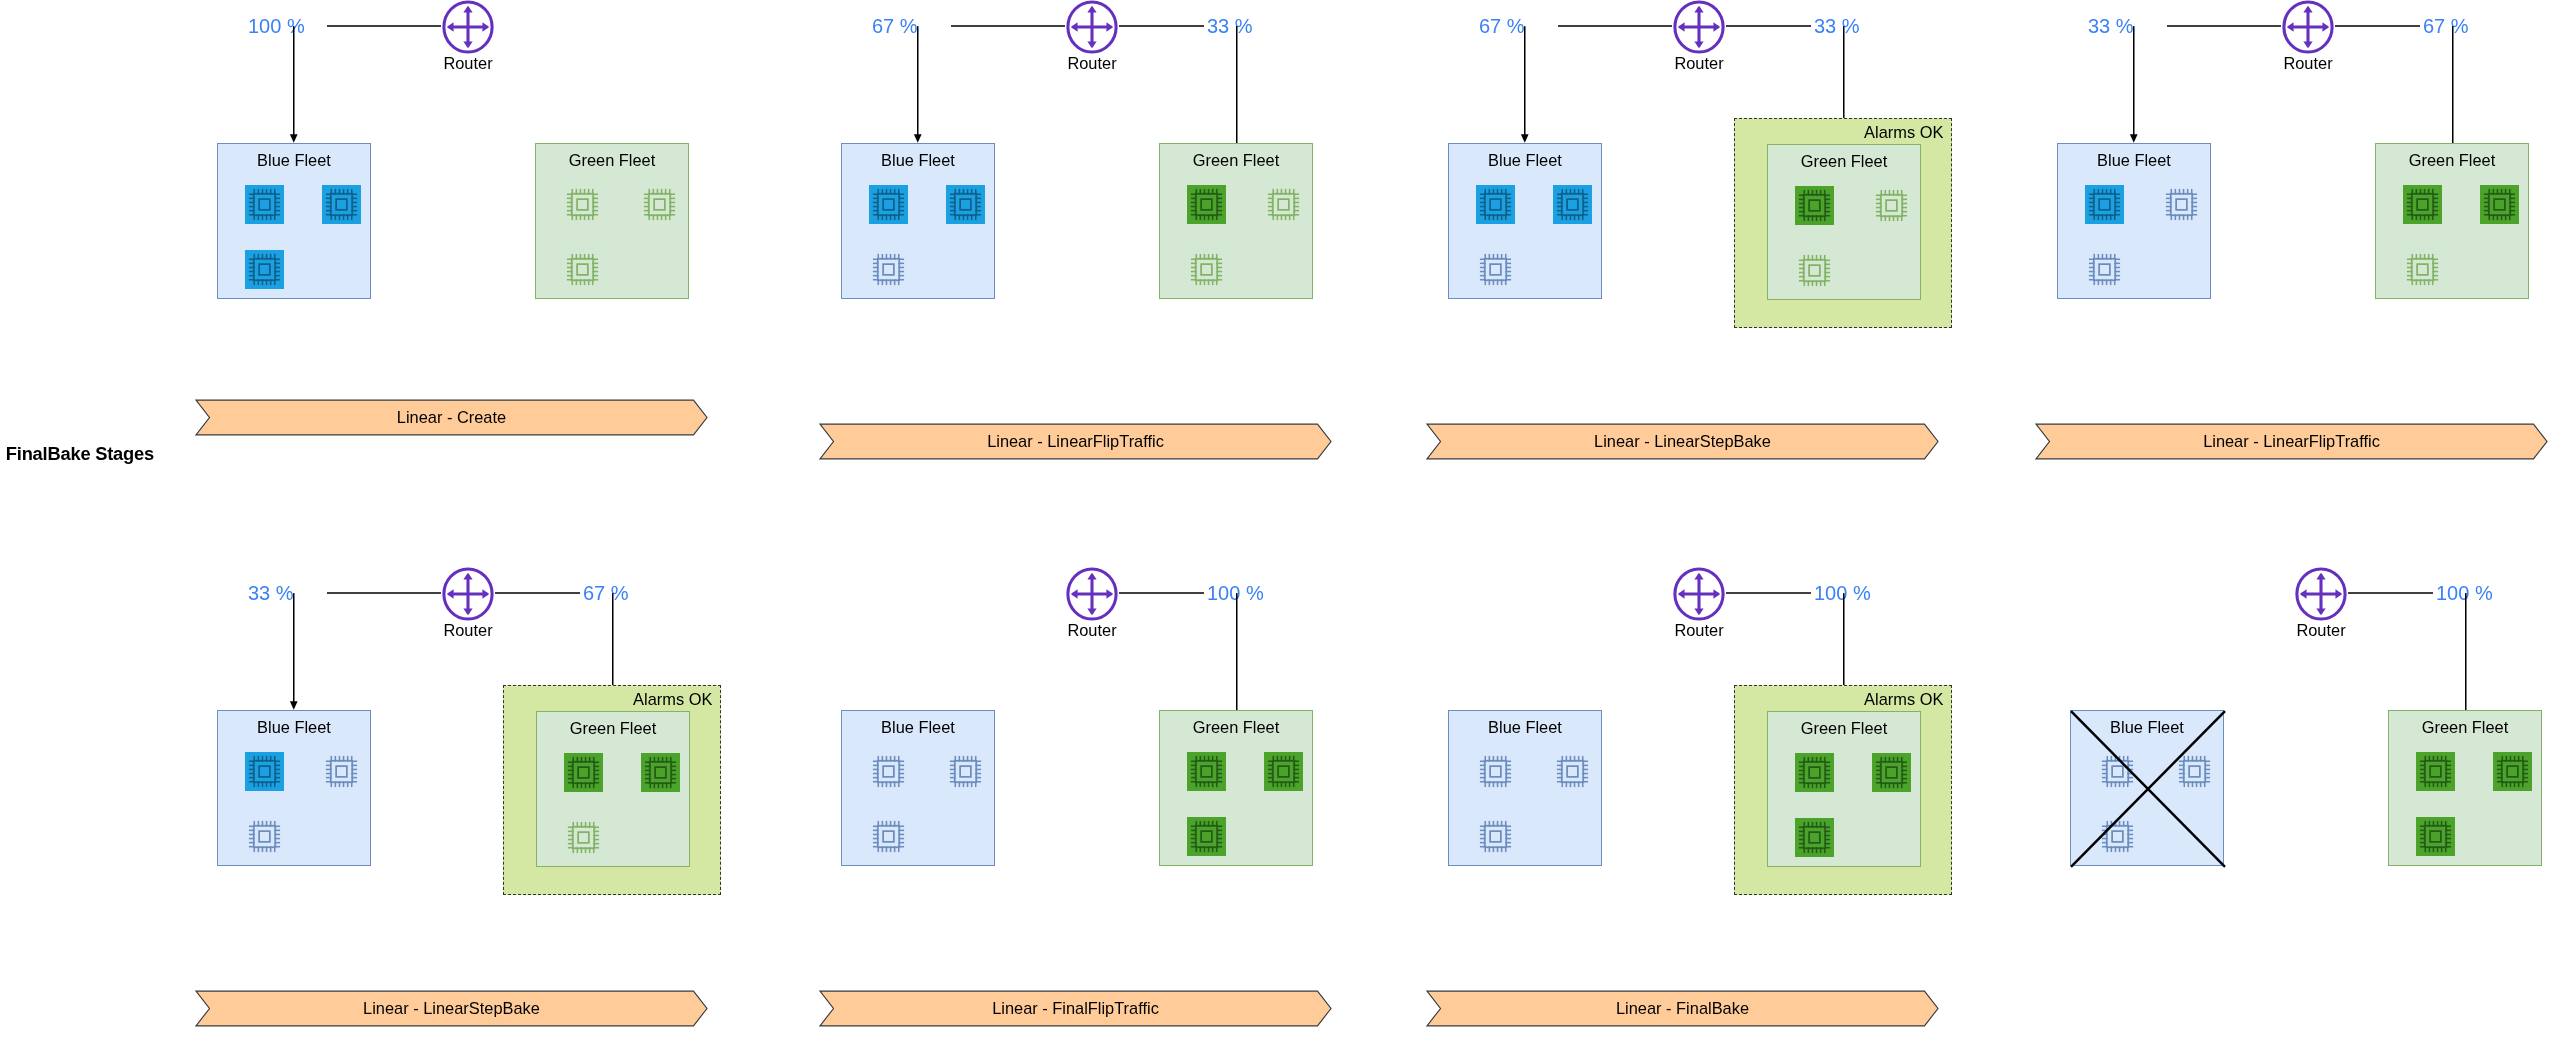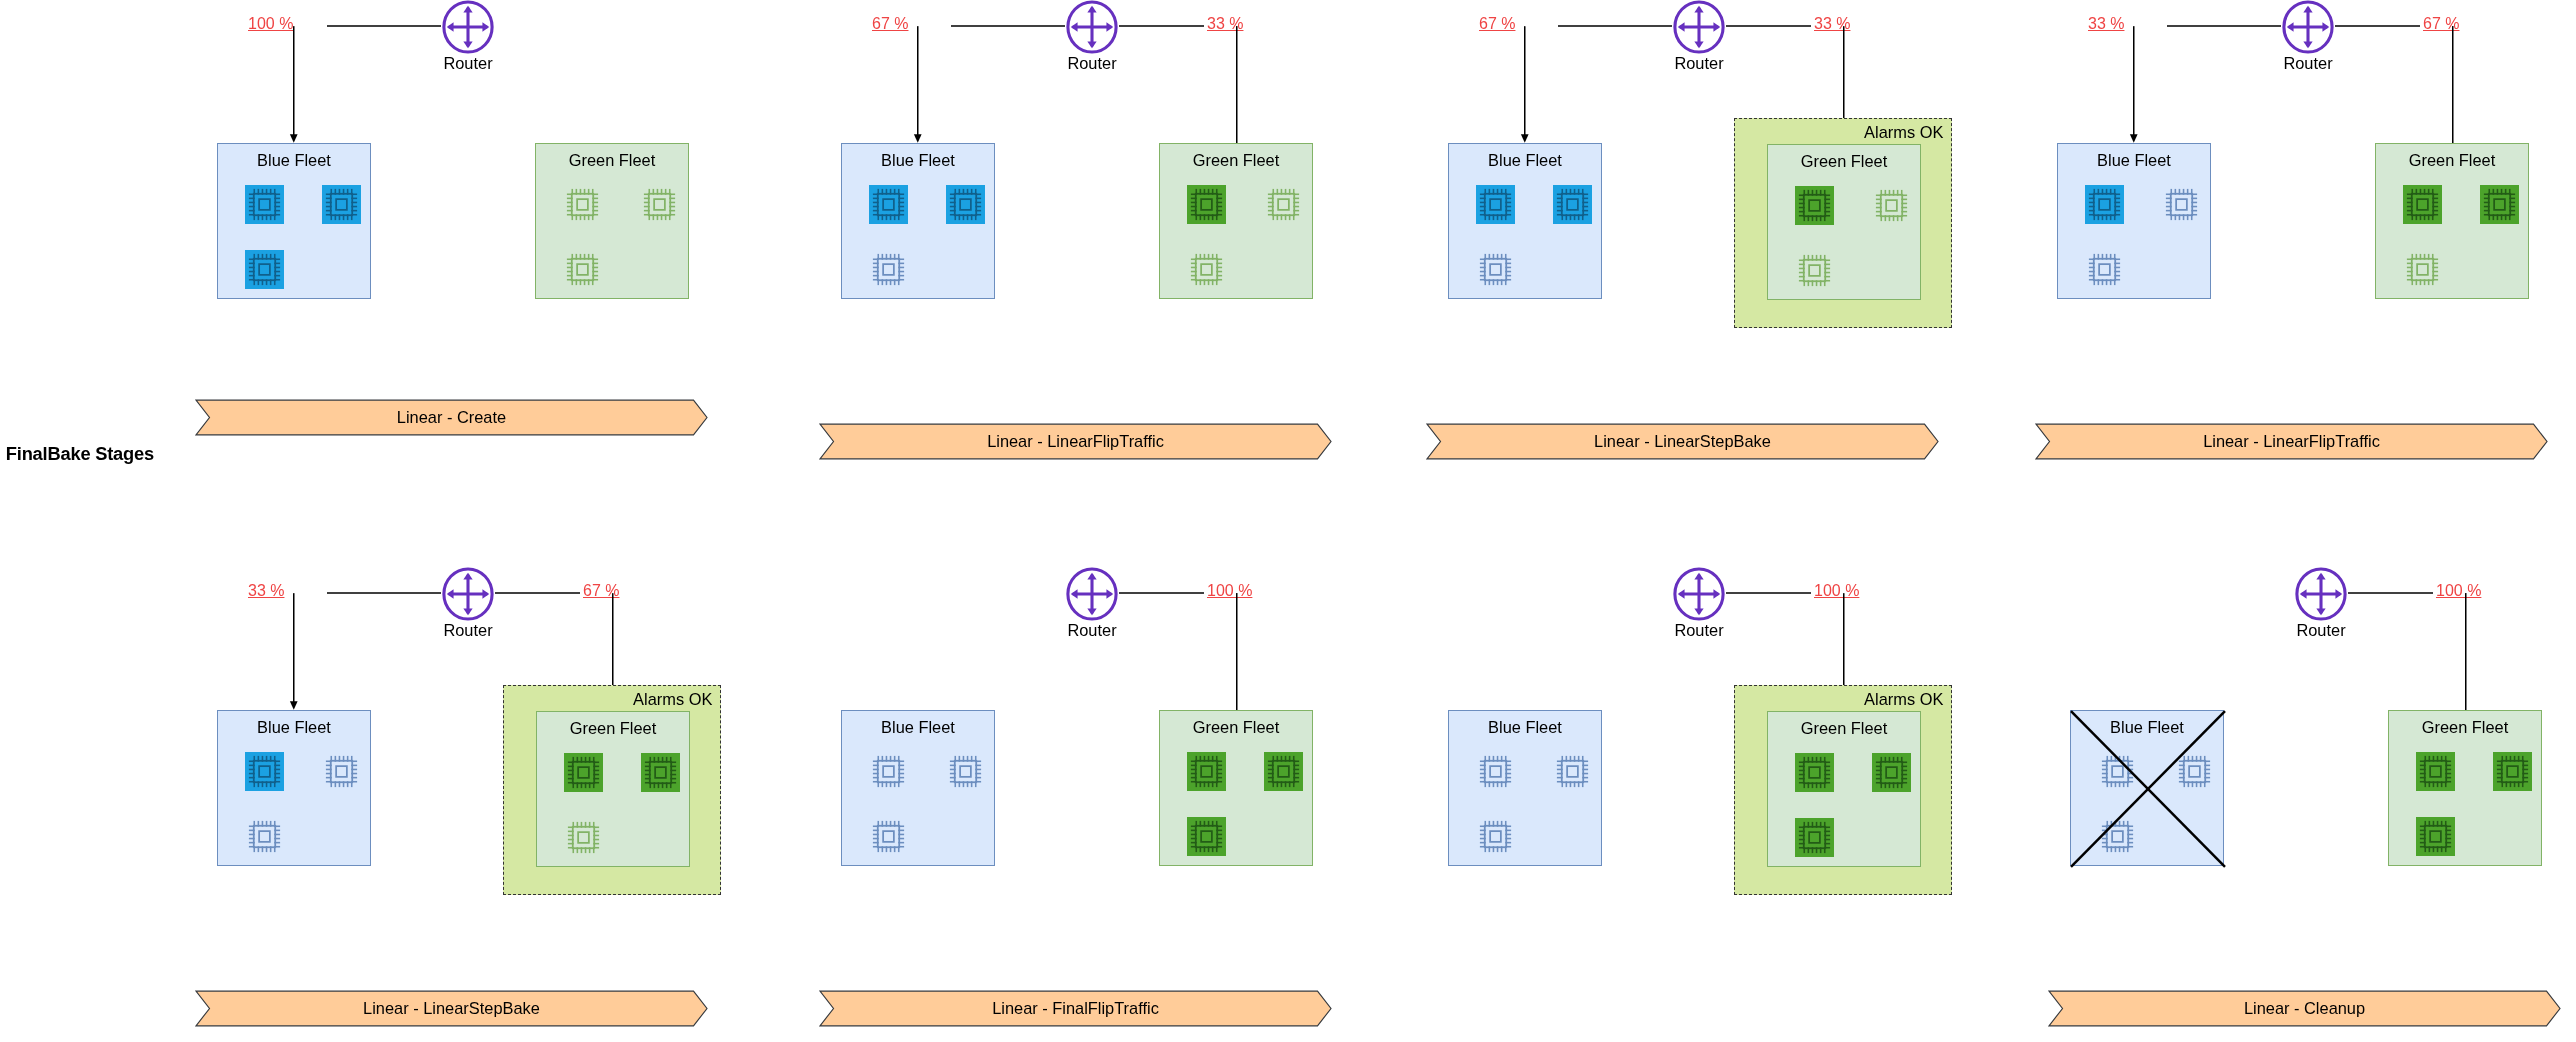--- a/index.html
+++ b/index.html
@@ -41,24 +41,23 @@
     font-size: 16.4px;
     color: #000;
     white-space: nowrap;
   }
 
   
   .conn { position: absolute; }
   .conn svg { display: block; overflow: visible; }
   .pct {
     position: absolute;
-    font-size: 16px;
-    color: #ef4444;
+    font-size: 20px;
+    color: #3b82f6;
     white-space: nowrap;
-    text-decoration: underline;
   }
 
   
   .fleet {
     position: absolute;
     border: 1px solid #6c8ebf;
     background: #dae8fc;
   }
   .fleet.green { border-color: #82b366; background: #d5e8d4; }
   .fleet-title {
@@ -1758,20 +1757,26 @@
                 <line x1="30.5" y1="30" x2="30.5" y2="36" stroke="#235c16" stroke-width="1.6"></line>
                 <line x1="4" y1="30.5" x2="10" y2="30.5" stroke="#235c16" stroke-width="1.6"></line>
                 <line x1="30" y1="30.5" x2="36" y2="30.5" stroke="#235c16" stroke-width="1.6"></line>
     <rect x="9" y="9" width="22" height="22" fill="none" stroke="#235c16" stroke-width="1.8"></rect>
     <rect x="14.5" y="14.5" width="11" height="11" fill="none" stroke="#235c16" stroke-width="1.8"></rect>
   </svg>
             </div>
           </div>
         </div>
     </div>
+      <div class="stage" style="left:-21px;top:424px;width:511px;height:35px">
+      <svg width="511" height="35" viewBox="0 0 530 36">
+    <path d="M0,0 L516,0 L530,18 L516,36 L0,36 L14,18 Z" fill="#ffcc99" stroke="#36393d" stroke-width="1.2"></path>
+  </svg>
+      <div class="stage-text">Linear - FinalBake</div>
+  </div>
     </div>
     <div class="panel" style="left: 2070px; top: 567px;">
       <div class="router" style="left:224px;top:0px">
         <svg viewBox="0 0 56 56" aria-hidden="true">
     <ellipse cx="28" cy="28" rx="25" ry="26" fill="none" stroke="#6630bf" stroke-width="3.2"></ellipse>
     <line x1="28" y1="8" x2="28" y2="48" stroke="#6630bf" stroke-width="3.2"></line>
     <line x1="8" y1="28" x2="48" y2="28" stroke="#6630bf" stroke-width="3.2"></line>
     <path d="M28 6 L23.2 13 L32.8 13 Z" fill="#6630bf"></path>
     <path d="M28 50 L23.2 43 L32.8 43 Z" fill="#6630bf"></path>
     <path d="M6 28 L13 23.2 L13 32.8 Z" fill="#6630bf"></path>
@@ -1986,21 +1991,15 @@
               <line x1="30.5" y1="4" x2="30.5" y2="10" stroke="#235c16" stroke-width="1.6"></line>
               <line x1="30.5" y1="30" x2="30.5" y2="36" stroke="#235c16" stroke-width="1.6"></line>
               <line x1="4" y1="30.5" x2="10" y2="30.5" stroke="#235c16" stroke-width="1.6"></line>
               <line x1="30" y1="30.5" x2="36" y2="30.5" stroke="#235c16" stroke-width="1.6"></line>
     <rect x="9" y="9" width="22" height="22" fill="none" stroke="#235c16" stroke-width="1.8"></rect>
     <rect x="14.5" y="14.5" width="11" height="11" fill="none" stroke="#235c16" stroke-width="1.8"></rect>
   </svg>
           </div>
         </div>
     </div>
-      <div class="stage" style="left:-21px;top:424px;width:511px;height:35px">
-      <svg width="511" height="35" viewBox="0 0 530 36">
-    <path d="M0,0 L516,0 L530,18 L516,36 L0,36 L14,18 Z" fill="#ffcc99" stroke="#36393d" stroke-width="1.2"></path>
-  </svg>
-      <div class="stage-text">Linear - Cleanup</div>
-  </div>
     </div>
   </div>
 
 
 </body></html>

